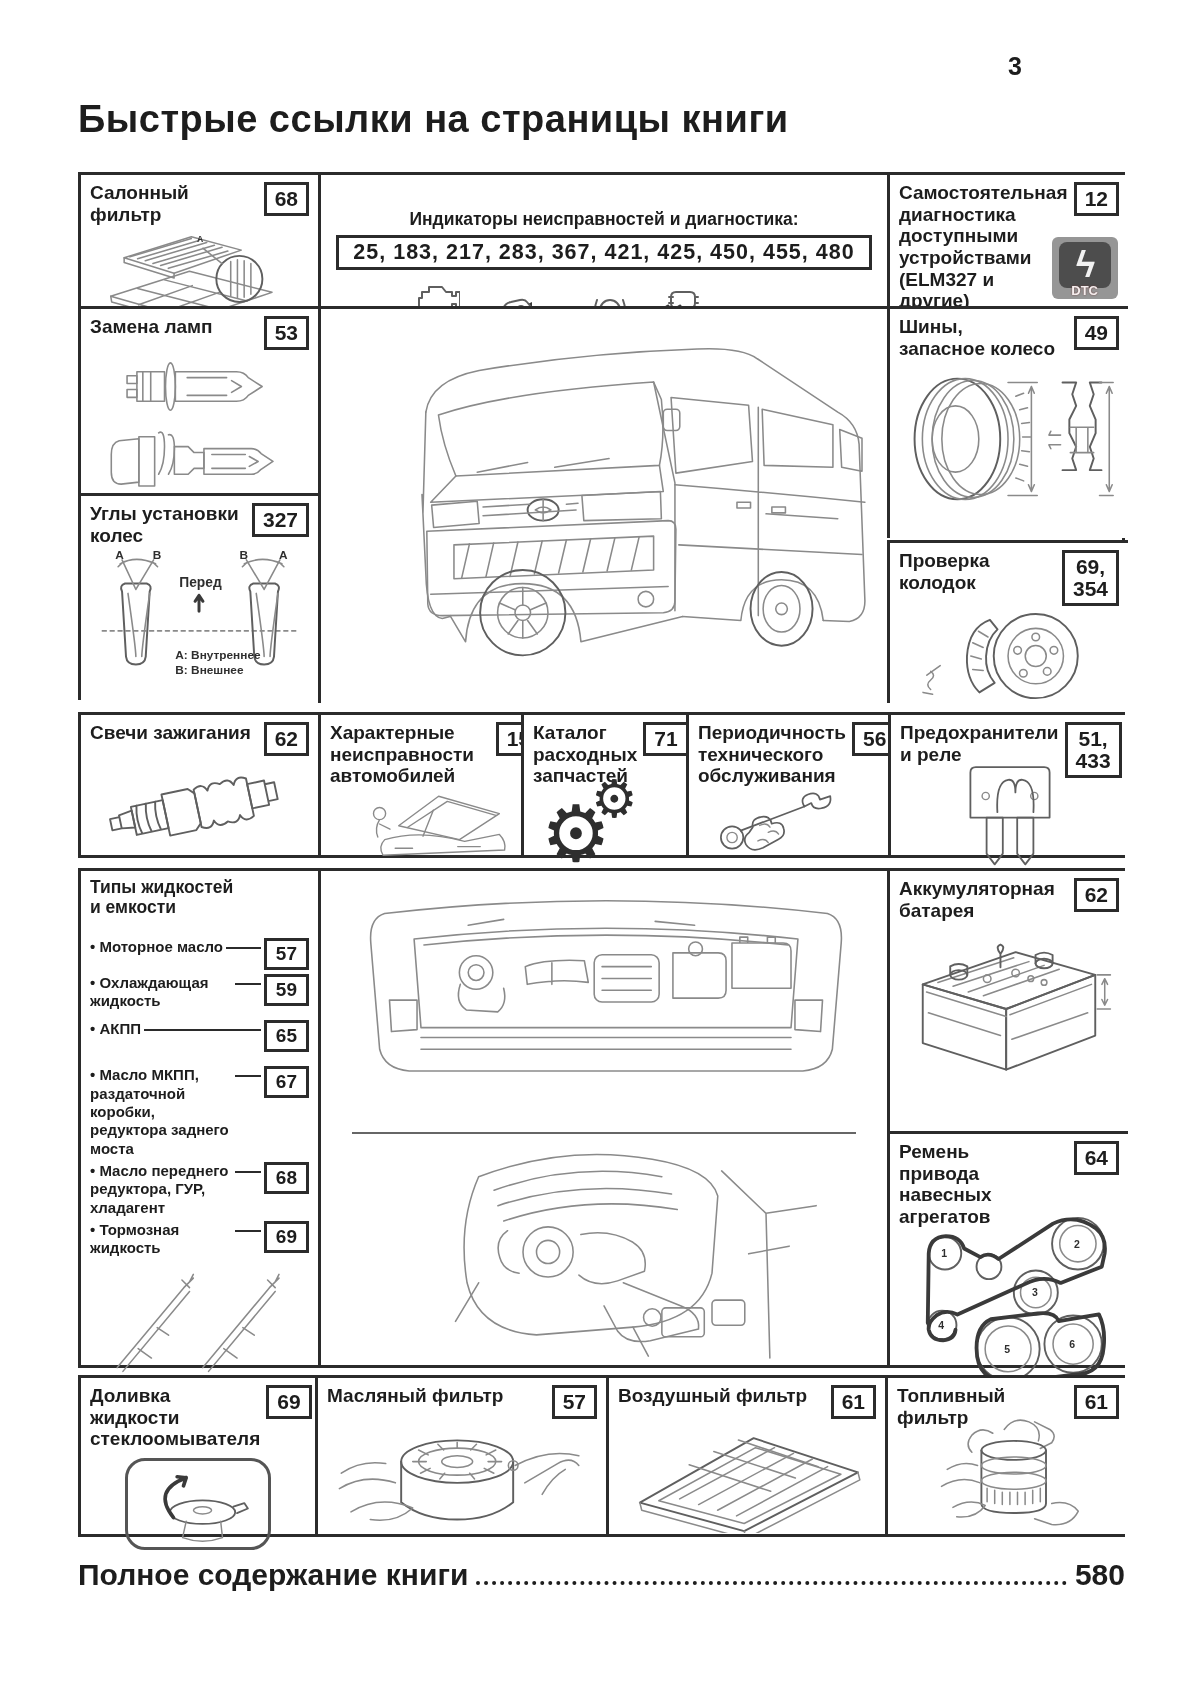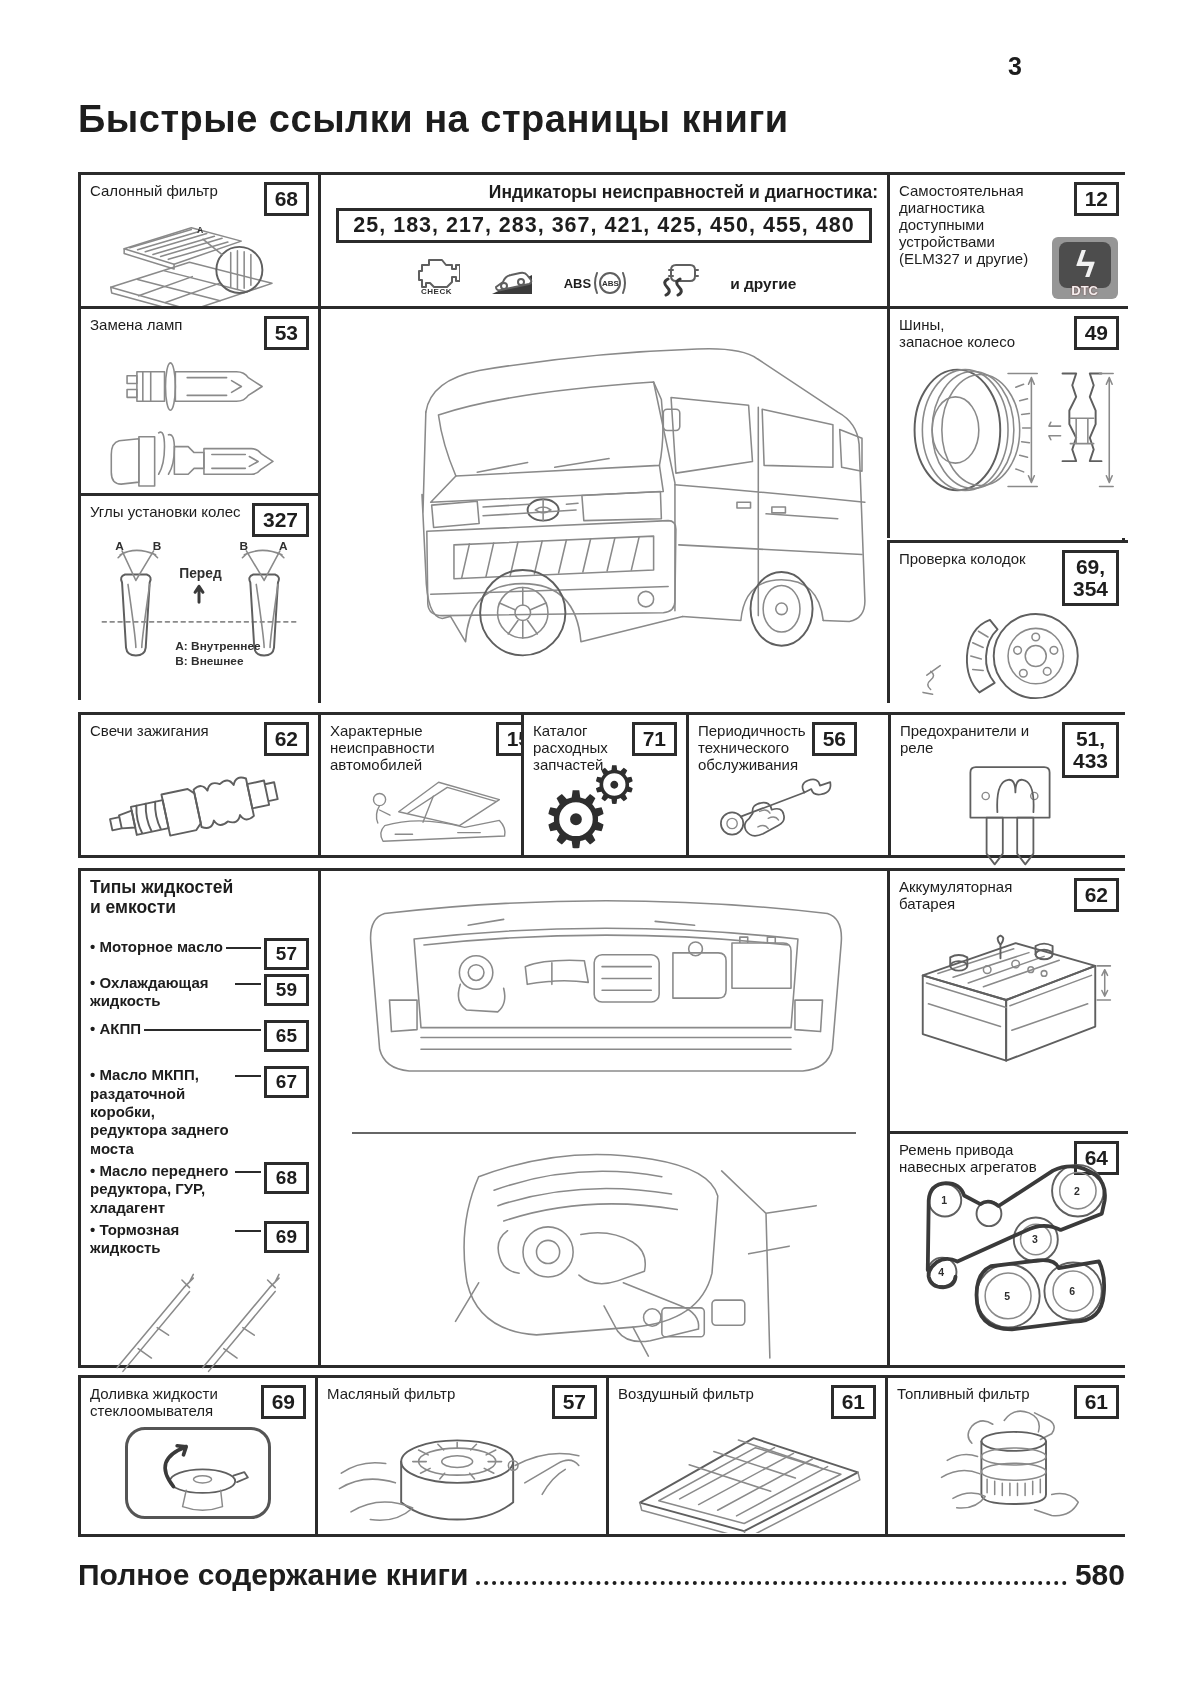--- a/index.html
+++ b/index.html
@@ -5,33 +5,33 @@
   html,body{margin:0;padding:0;background:#e9e9e9;}
   .page{position:relative;width:1200px;height:1699px;background:#ffffff;
         font-family:"Liberation Sans",sans-serif;color:#1d1d1d;overflow:hidden;}
   .page-num{position:absolute;left:1008px;top:52px;font-size:25px;font-weight:bold;}
   .page-title{position:absolute;left:78px;top:98px;font-size:38px;font-weight:bold;letter-spacing:.5px;}
   .tbl{position:absolute;border:3px solid #2b2b2b;box-sizing:border-box;background:#fff;}
   .cell{position:absolute;box-sizing:border-box;padding:7px 9px;background:#fff;}
   .bL{border-left:3px solid #2b2b2b;}
   .bT{border-top:3px solid #2b2b2b;}
   .cell-head{display:flex;justify-content:space-between;align-items:flex-start;gap:6px;}
-  .cell-title{font-weight:normal;font-size:15px;line-height:1.14;white-space:pre-line;}
+  .cell-title{font-weight:bold;font-size:19px;line-height:1.14;white-space:pre-line;}
   .page-box{border:3px solid #2b2b2b;font-weight:bold;font-size:21px;line-height:1.05;
             padding:3px 8px;text-align:center;white-space:pre-line;flex:none;background:#fff;}
   .art{display:block;margin:4px auto 0;}
   
   .ln{fill:none;stroke:#8a8a8a;stroke-width:1.6;stroke-linecap:round;stroke-linejoin:round;}
   .ln2{fill:none;stroke:#5f5f5f;stroke-width:2;stroke-linecap:round;stroke-linejoin:round;}
   .lnf{fill:#ffffff;stroke:#5f5f5f;stroke-width:2;stroke-linejoin:round;}
   .dk{fill:none;stroke:#3a3a3a;stroke-width:4;stroke-linecap:round;stroke-linejoin:round;}
   .fil{fill:#3a3a3a;stroke:none;}
   .svgtxt{font-family:"Liberation Sans",sans-serif;font-weight:bold;fill:#2f2f2f;}
   
-  .ind-title{font-weight:bold;font-size:17.5px;text-align:right;}
+  .ind-title{font-weight:bold;font-size:17.5px;text-align:center;margin-top:27px;}
   .ind-box{border:3px solid #2b2b2b;margin:5px auto 10px;padding:2px 14px;font-weight:bold;
            font-size:21.5px;text-align:center;width:fit-content;letter-spacing:1px;}
   .ind-icons{display:flex;align-items:flex-end;justify-content:center;gap:30px;}
   .abs-stack{display:flex;flex-direction:row;align-items:center;gap:1px;}
   .abs-label{font-size:13px;font-weight:bold;}
   .more{font-size:15.5px;font-weight:bold;padding-bottom:4px;}
   
   .dtc-icon{position:absolute;right:10px;top:62px;width:66px;height:62px;border-radius:6px;
             background:#969696;overflow:hidden;}
   .dtc-blob{position:absolute;left:7px;top:5px;width:52px;height:46px;border-radius:8px;background:#4d4d4d;}

